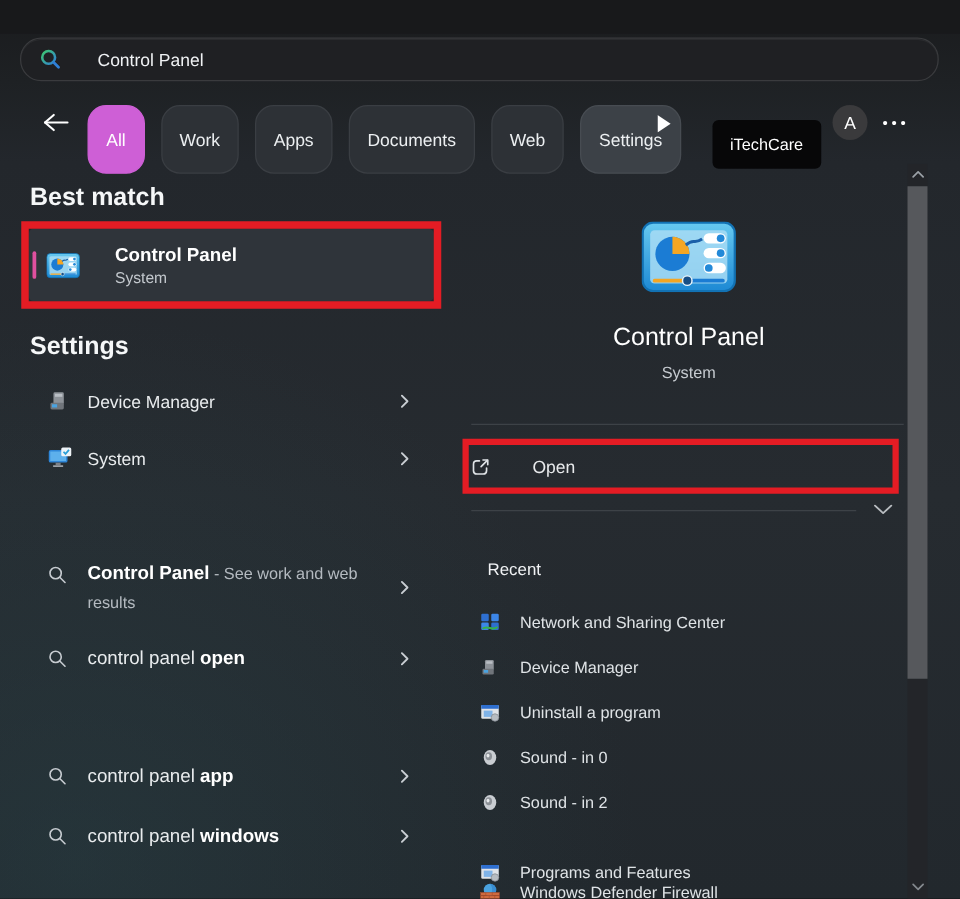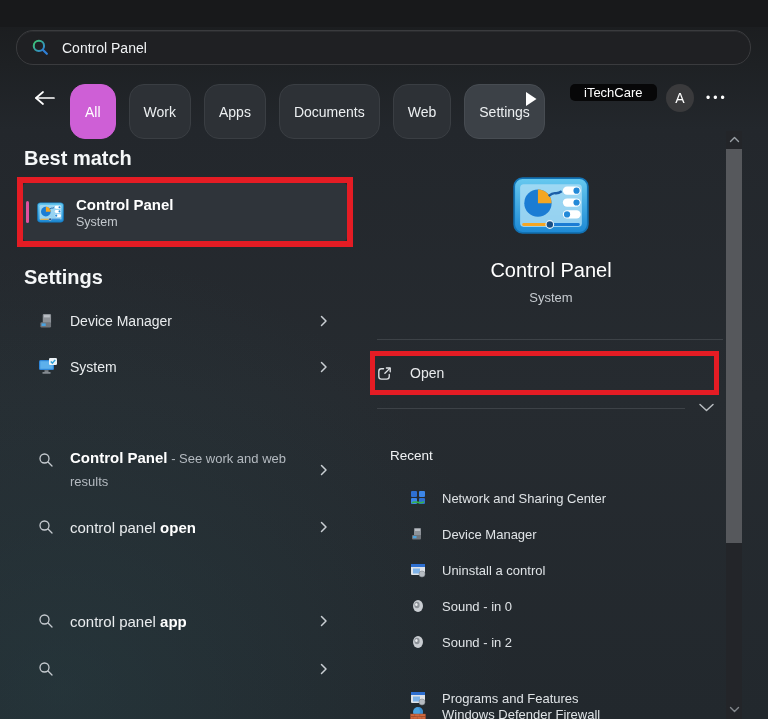--- a/index.html
+++ b/index.html
@@ -4,37 +4,37 @@
 <style>
   html,body{margin:0;padding:0;background:#111;}
   .stage{
     position:relative;width:768px;height:719px;overflow:hidden;
     font-family:"Liberation Sans","DejaVu Sans",sans-serif;
     background:
       radial-gradient(ellipse at 8% 96%, rgba(42,74,80,.35), transparent 45%),
       linear-gradient(180deg,#1a1b1d 0%,#1e2124 9%,#23272c 18%,#262b30 55%,#22282d 100%);
     color:#e8eaec;
   }
-  .abs{position:absolute;}
+  .abs{position:absolute;gap:16px;}
   .top-strip{left:0;top:0;width:768px;height:27px;background:#18191b;}
   
   .search-bar{left:16px;top:30px;width:733px;height:33px;background:#1f2023;
     border:1px solid #3a3b3e;border-radius:17px;display:flex;align-items:center;
     box-shadow:inset 0 1px 0 rgba(255,255,255,.05);}
   .search-bar .sicon{margin:0 10px 0 14px;display:flex;}
   .search-input{background:transparent;border:none;outline:none;color:#f0f2f4;
     font-size:14px;font-family:inherit;width:600px;}
   
   .pill{display:inline-flex;align-items:center;height:29px;padding:12px 14px;
     border-radius:15px;background:#2d3136;border:1px solid #3a3e43;color:#eceff1;
     font-size:14px;white-space:nowrap;}
   .pill.active{background:#ce5fd6;border-color:#ce5fd6;color:#fff;}
   .pill.hover{background:#3c4147;border-color:#474c52;}
   .pill-row{left:70px;top:84px;display:flex;gap:13px;}
-  .org-btn{left:570px;top:84px;height:17px;padding:0 14px;border-radius:5px;
+  .org-btn{left:570px;top:96px;height:39px;padding:0 14px;border-radius:5px;
     background:#070708;color:#fff;font-size:13px;display:inline-flex;align-items:center;}
   .avatar{left:666px;top:84px;width:28px;height:28px;border-radius:50%;background:#3a3a3c;
     color:#fff;font-size:14px;display:flex;align-items:center;justify-content:center;}
   .more-dots{left:706px;top:84px;height:28px;display:flex;align-items:center;
     color:#fff;font-size:12px;letter-spacing:3px;}
   
   .sec-h{font-size:20px;font-weight:700;color:#f5f7f8;}
   .sec-h2{font-size:13.5px;font-weight:400;color:#f0f2f4;}
   
   .ann{border:6px solid #e41c24;z-index:6;pointer-events:none;}
@@ -53,21 +53,21 @@
   .sg-text{font-size:15px;color:#e9ecee;}
   .sg-bold{font-weight:700;color:#fff;}
   .sg-dim{font-size:13px;color:#b4bac0;}
   
   .r-center{left:360px;width:382px;text-align:center;}
   .r-title{font-size:20px;color:#fff;}
   .r-sub{font-size:13px;color:#c6cbd0;}
   .divider{height:1px;background:#3d4247;}
   .open-row{left:375px;top:356px;width:339px;height:34px;display:flex;align-items:center;z-index:5;}
   .open-lbl{font-size:14px;color:#e8eaec;margin-left:16px;}
-  .recent-row{left:408px;width:330px;height:30px;}
+  .recent-row{left:382px;width:330px;height:30px;}
   .recent-row .ic{position:absolute;left:2px;top:50%;transform:translateY(-50%);display:flex;}
   .recent-row .lbl{position:absolute;left:34px;top:50%;transform:translateY(-50%);font-size:13px;color:#dfe3e6;white-space:nowrap;}
   
   .sb-track{left:726px;top:131px;width:16px;height:588px;background:#232529;}
   .sb-thumb{left:726px;top:149px;width:16px;height:394px;background:#56585c;}
   svg{display:block;}
 </style>
 </head>
 <body>
 
@@ -260,20 +260,21 @@
         </svg>
     </span>
   </div>
 
   <div class="abs lrow" style="top:650px;">
     <span class="ic">
       <svg width="16" height="16">
           <use href="#mag"></use>
         </svg>
     </span>
+    <span class="lbl"><span class="sg-text">control panel </span><span class="sg-text sg-bold">windows</span></span>
     <span class="chev">
       <svg width="8" height="12">
           <use href="#chev-r"></use>
         </svg>
     </span>
   </div>
 
   <span class="abs" style="left:513px;top:177px;">
     <svg width="76" height="57">
         <use href="#cp-icon"></use>
@@ -327,21 +328,21 @@
     </span>
     <span class="lbl">Device Manager</span>
   </div>
 
   <div class="abs recent-row" style="top:555px;">
     <span class="ic">
       <svg width="16" height="16">
           <use href="#win-icon"></use>
         </svg>
     </span>
-    <span class="lbl">Uninstall a control</span>
+    <span class="lbl">Uninstall a program</span>
   </div>
 
   <div class="abs recent-row" style="top:591px;">
     <span class="ic">
       <svg width="16" height="16">
           <use href="#snd-icon"></use>
         </svg>
     </span>
     <span class="lbl">Sound - in 0</span>
   </div>

